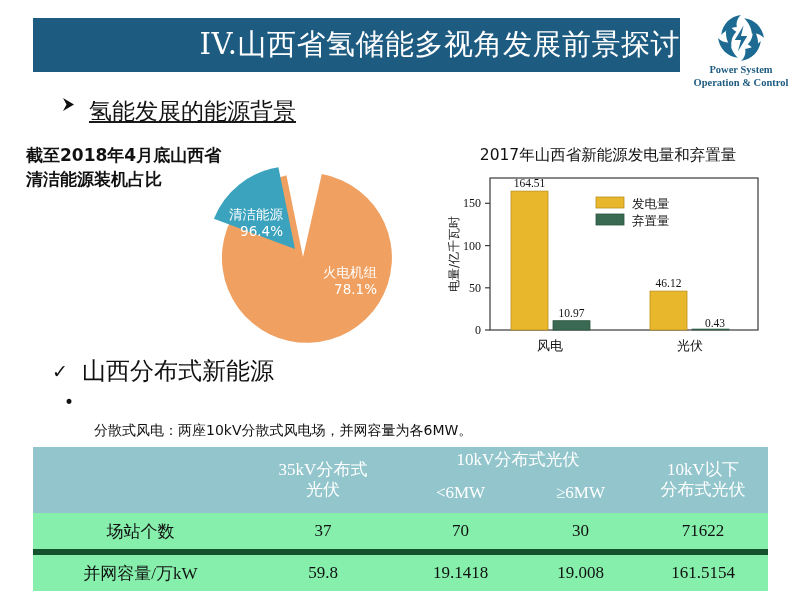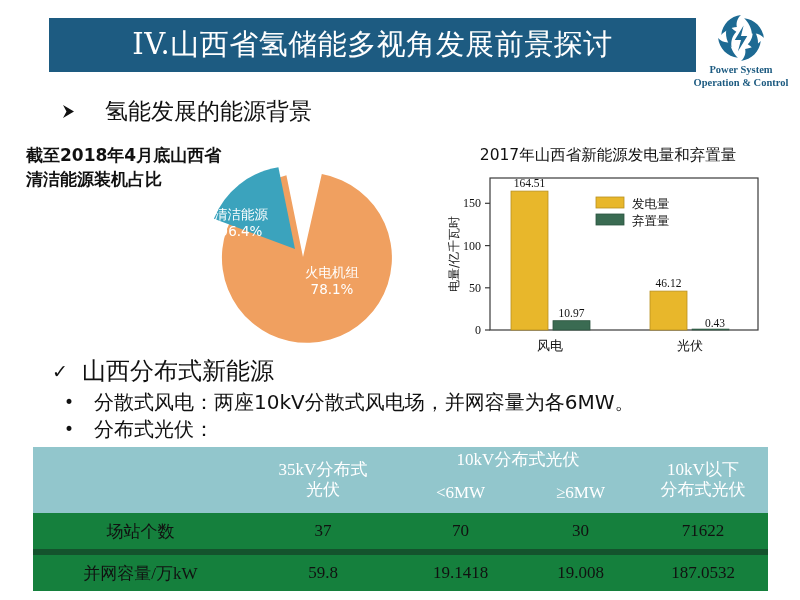--- a/index.html
+++ b/index.html
@@ -10,24 +10,24 @@
     width: 800px; height: 600px;
     position: relative;
     overflow: hidden;
     font-family: "Liberation Serif", "DejaVu Serif", serif;
     color: #1a1a1a;
   }
 
   
   #title-bar {
     position: absolute;
-    left: 49px; top: 18px;
+    left: 33px; top: 18px;
     width: 647px; height: 54px;
     background: #1d5b81;
-    display: flex; align-items: center; justify-content: center;
+    display: flex; align-items: center; justify-content: flex-end;
   }
   #title-text {
     color: #ffffff;
     font-size: 29px;
     letter-spacing: 0.5px;
     font-family: "DejaVu Serif", "Liberation Serif", serif;
     font-weight: 400;
     white-space: nowrap;
   }
 
@@ -45,21 +45,21 @@
     font-weight: bold;
     line-height: 12.5px;
     font-family: "Liberation Serif", serif;
     white-space: nowrap;
   }
 
   
   #section-heading {
     position: absolute;
     left: 60px; top: 96px;
-    display: flex; align-items: center; gap: 28px;
+    display: flex; gap: 12px; text-decoration: underline;
   }
   #arrow-bullet-icon { display:block; }
   #section-heading-text {
     font-size: 23px;
     font-family: "DejaVu Sans", "Liberation Sans", sans-serif;
     color: #111;
   }
 
   
   #pie-caption {
@@ -72,21 +72,21 @@
     font-weight: bold;
     color: #111;
   }
   #pie-caption div { white-space: nowrap; }
 
   
   #pie-chart { position: absolute; left: 175px; top: 160px; width: 250px; height: 190px; }
   .pie-slice-label {
     position: absolute;
     color: #ffffff;
-    text-align: center;
+    text-align: right;
     font-family: "DejaVu Sans", "Liberation Sans", sans-serif;
     line-height: 17px;
     pointer-events: none;
   }
   #pie-label-clean { left: 24px; top: 46px; width: 84px; font-size: 13.5px; }
   #pie-label-thermal { left: 112px; top: 104px; width: 90px; font-size: 13.5px; }
 
   
   #bar-chart-block { position: absolute; left: 428px; top: 142px; width: 360px; height: 215px; }
   #bar-chart-title {
@@ -107,21 +107,21 @@
     font-family: "DejaVu Sans", "Liberation Sans", sans-serif;
   }
   .bullet-text { font-family: "DejaVu Sans", "Liberation Sans", sans-serif; color: #111; }
 
   #bullet-main { margin-bottom: 6px; }
   #bullet-main .bullet-mark { font-size: 19px; line-height: 26px; color: #111; }
   #bullet-main .bullet-text { font-size: 24px; line-height: 26px; }
 
   .bullet-sub { margin-left: 12px; margin-bottom: 2px; }
   .bullet-sub .bullet-mark { font-size: 17px; line-height: 25px; color: #111; }
-  .bullet-sub .bullet-text { font-size: 20px; line-height: 25px; }
+  .bullet-sub .bullet-text { font-size: 14px; line-height: 25px; margin-top: 28px; }
 
   
   #data-table {
     position: absolute;
     left: 33px; top: 447px;
     width: 735px;
     border-collapse: collapse;
     table-layout: fixed;
     font-family: "Liberation Serif", "DejaVu Serif", serif;
   }
@@ -133,21 +133,21 @@
     background: #92c6cc;
     color: #ffffff;
     font-weight: normal;
     font-size: 17px;
     line-height: 21px;
   }
   .th-top { height: 24px; }
   .th-bot { height: 42px; }
   .th-span2 { }
   #data-table tbody td {
-    background: #15803d;
+    background: #86efac;
     font-size: 17px;
     height: 36px;
     color: #111;
   }
   #data-table tbody tr:nth-child(2) td { border-top: 6px solid #14532d; }
   .col-label { text-align: center; }
   .hdr-stack { display: block; line-height: 20px; }
 </style>
 </head>
 <body>
@@ -302,16 +302,16 @@
       <td>37</td>
       <td>70</td>
       <td>30</td>
       <td>71622</td>
     </tr>
     <tr>
       <td class="col-label">并网容量/万kW</td>
       <td>59.8</td>
       <td>19.1418</td>
       <td>19.008</td>
-      <td>187.0532</td>
+      <td>161.5154</td>
     </tr>
   </tbody>
 </table>
 
 </body></html>

